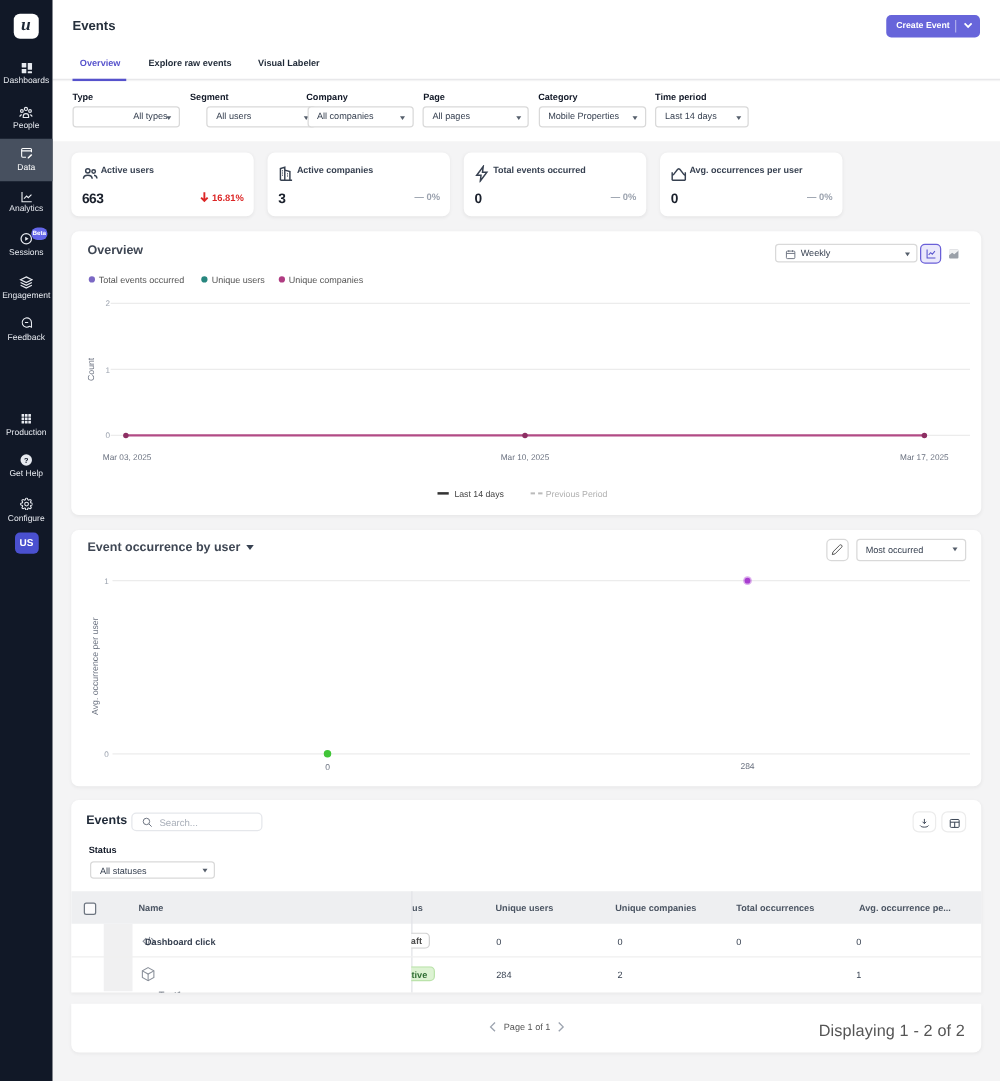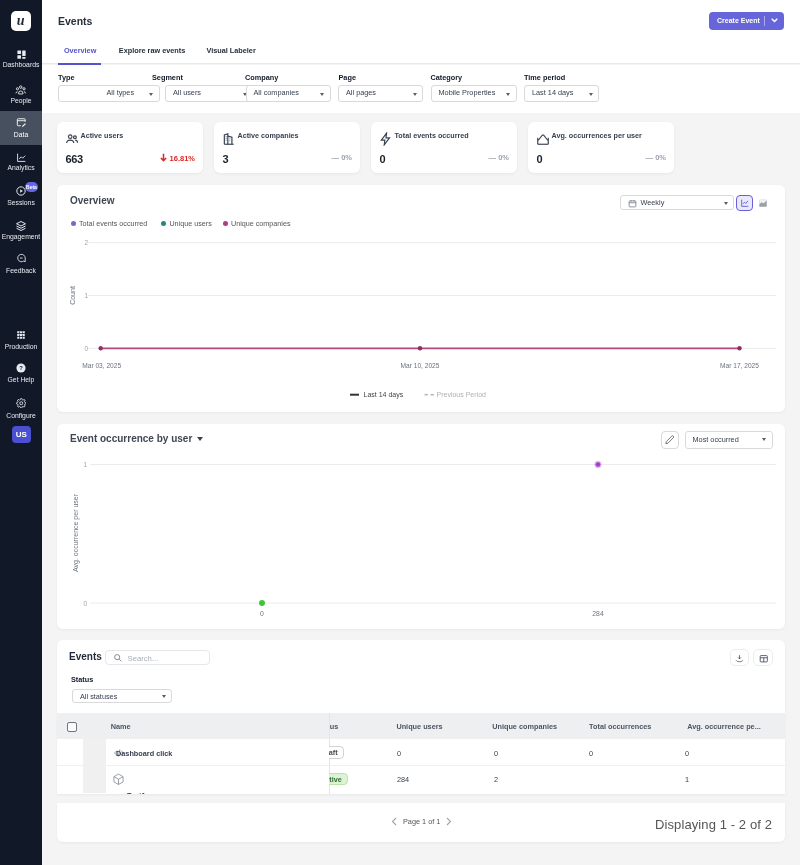--- a/index.html
+++ b/index.html
@@ -141,21 +141,21 @@
         <path d="M1 1l4 4 4-4"></path>
       </svg></div>
   <div class="tab" id="tab1">Overview</div>
   <div class="tab" id="tab2">Explore raw events</div>
   <div class="tab" id="tab3">Visual Labeler</div>
   <div id="tabline"></div>
 </div>
 
 <div id="filters">
   <div class="flabel" style="left:16px;">Type</div>
-  <div class="fsel" style="left:15.5px; width:102px;padding-left:48px;">All types<span class="car"></span></div>
+  <div class="fsel" style="left:15.5px; width:86px;padding-left:48px;">All types<span class="car"></span></div>
   <div class="flabel" style="left:110px;">Segment</div>
   <div class="fsel" style="left:123px; width:88px;">All users<span class="car"></span></div>
   <div class="flabel" style="left:203px;">Company</div>
   <div class="fsel" style="left:203.5px; width:85px;">All companies<span class="car"></span></div>
   <div class="flabel" style="left:296.5px;">Page</div>
   <div class="fsel" style="left:296px; width:85px;">All pages<span class="car"></span></div>
   <div class="flabel" style="left:388.5px;">Category</div>
   <div class="fsel" style="left:388.5px; width:86px;">Mobile Properties<span class="car"></span></div>
   <div class="flabel" style="left:482px;">Time period</div>
   <div class="fsel" style="left:482px; width:75px;">Last 14 days<span class="car"></span></div>

